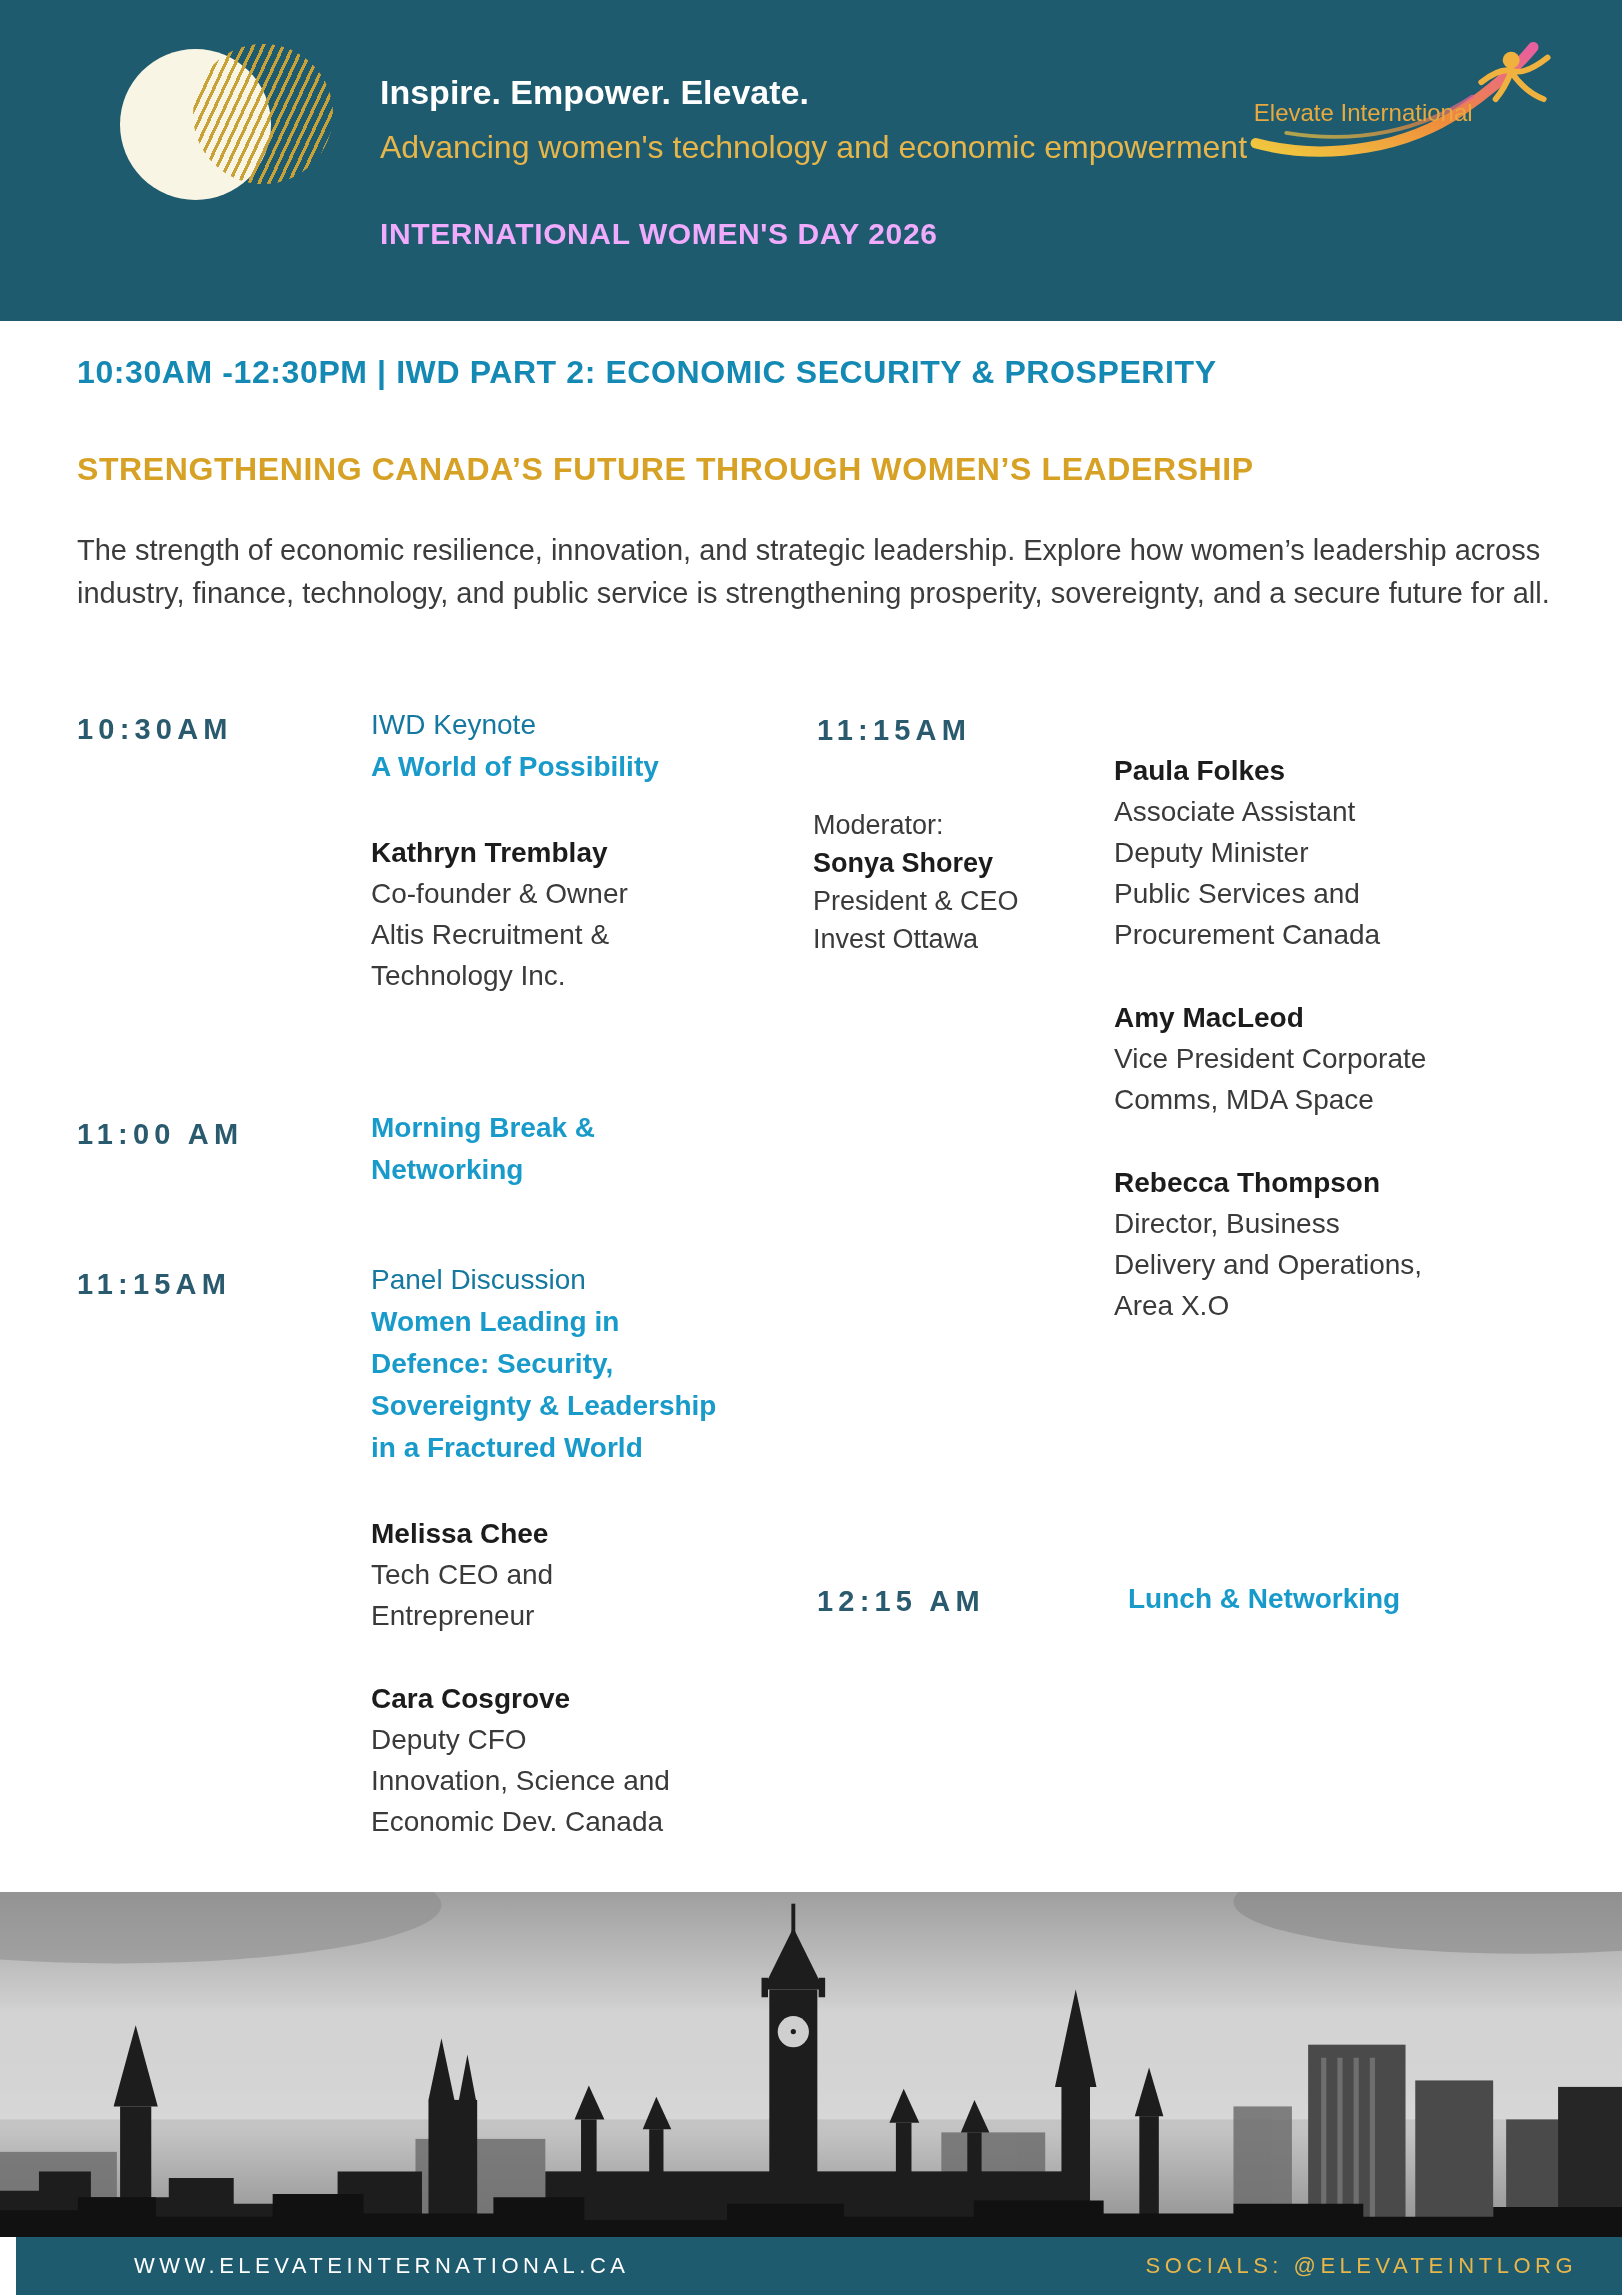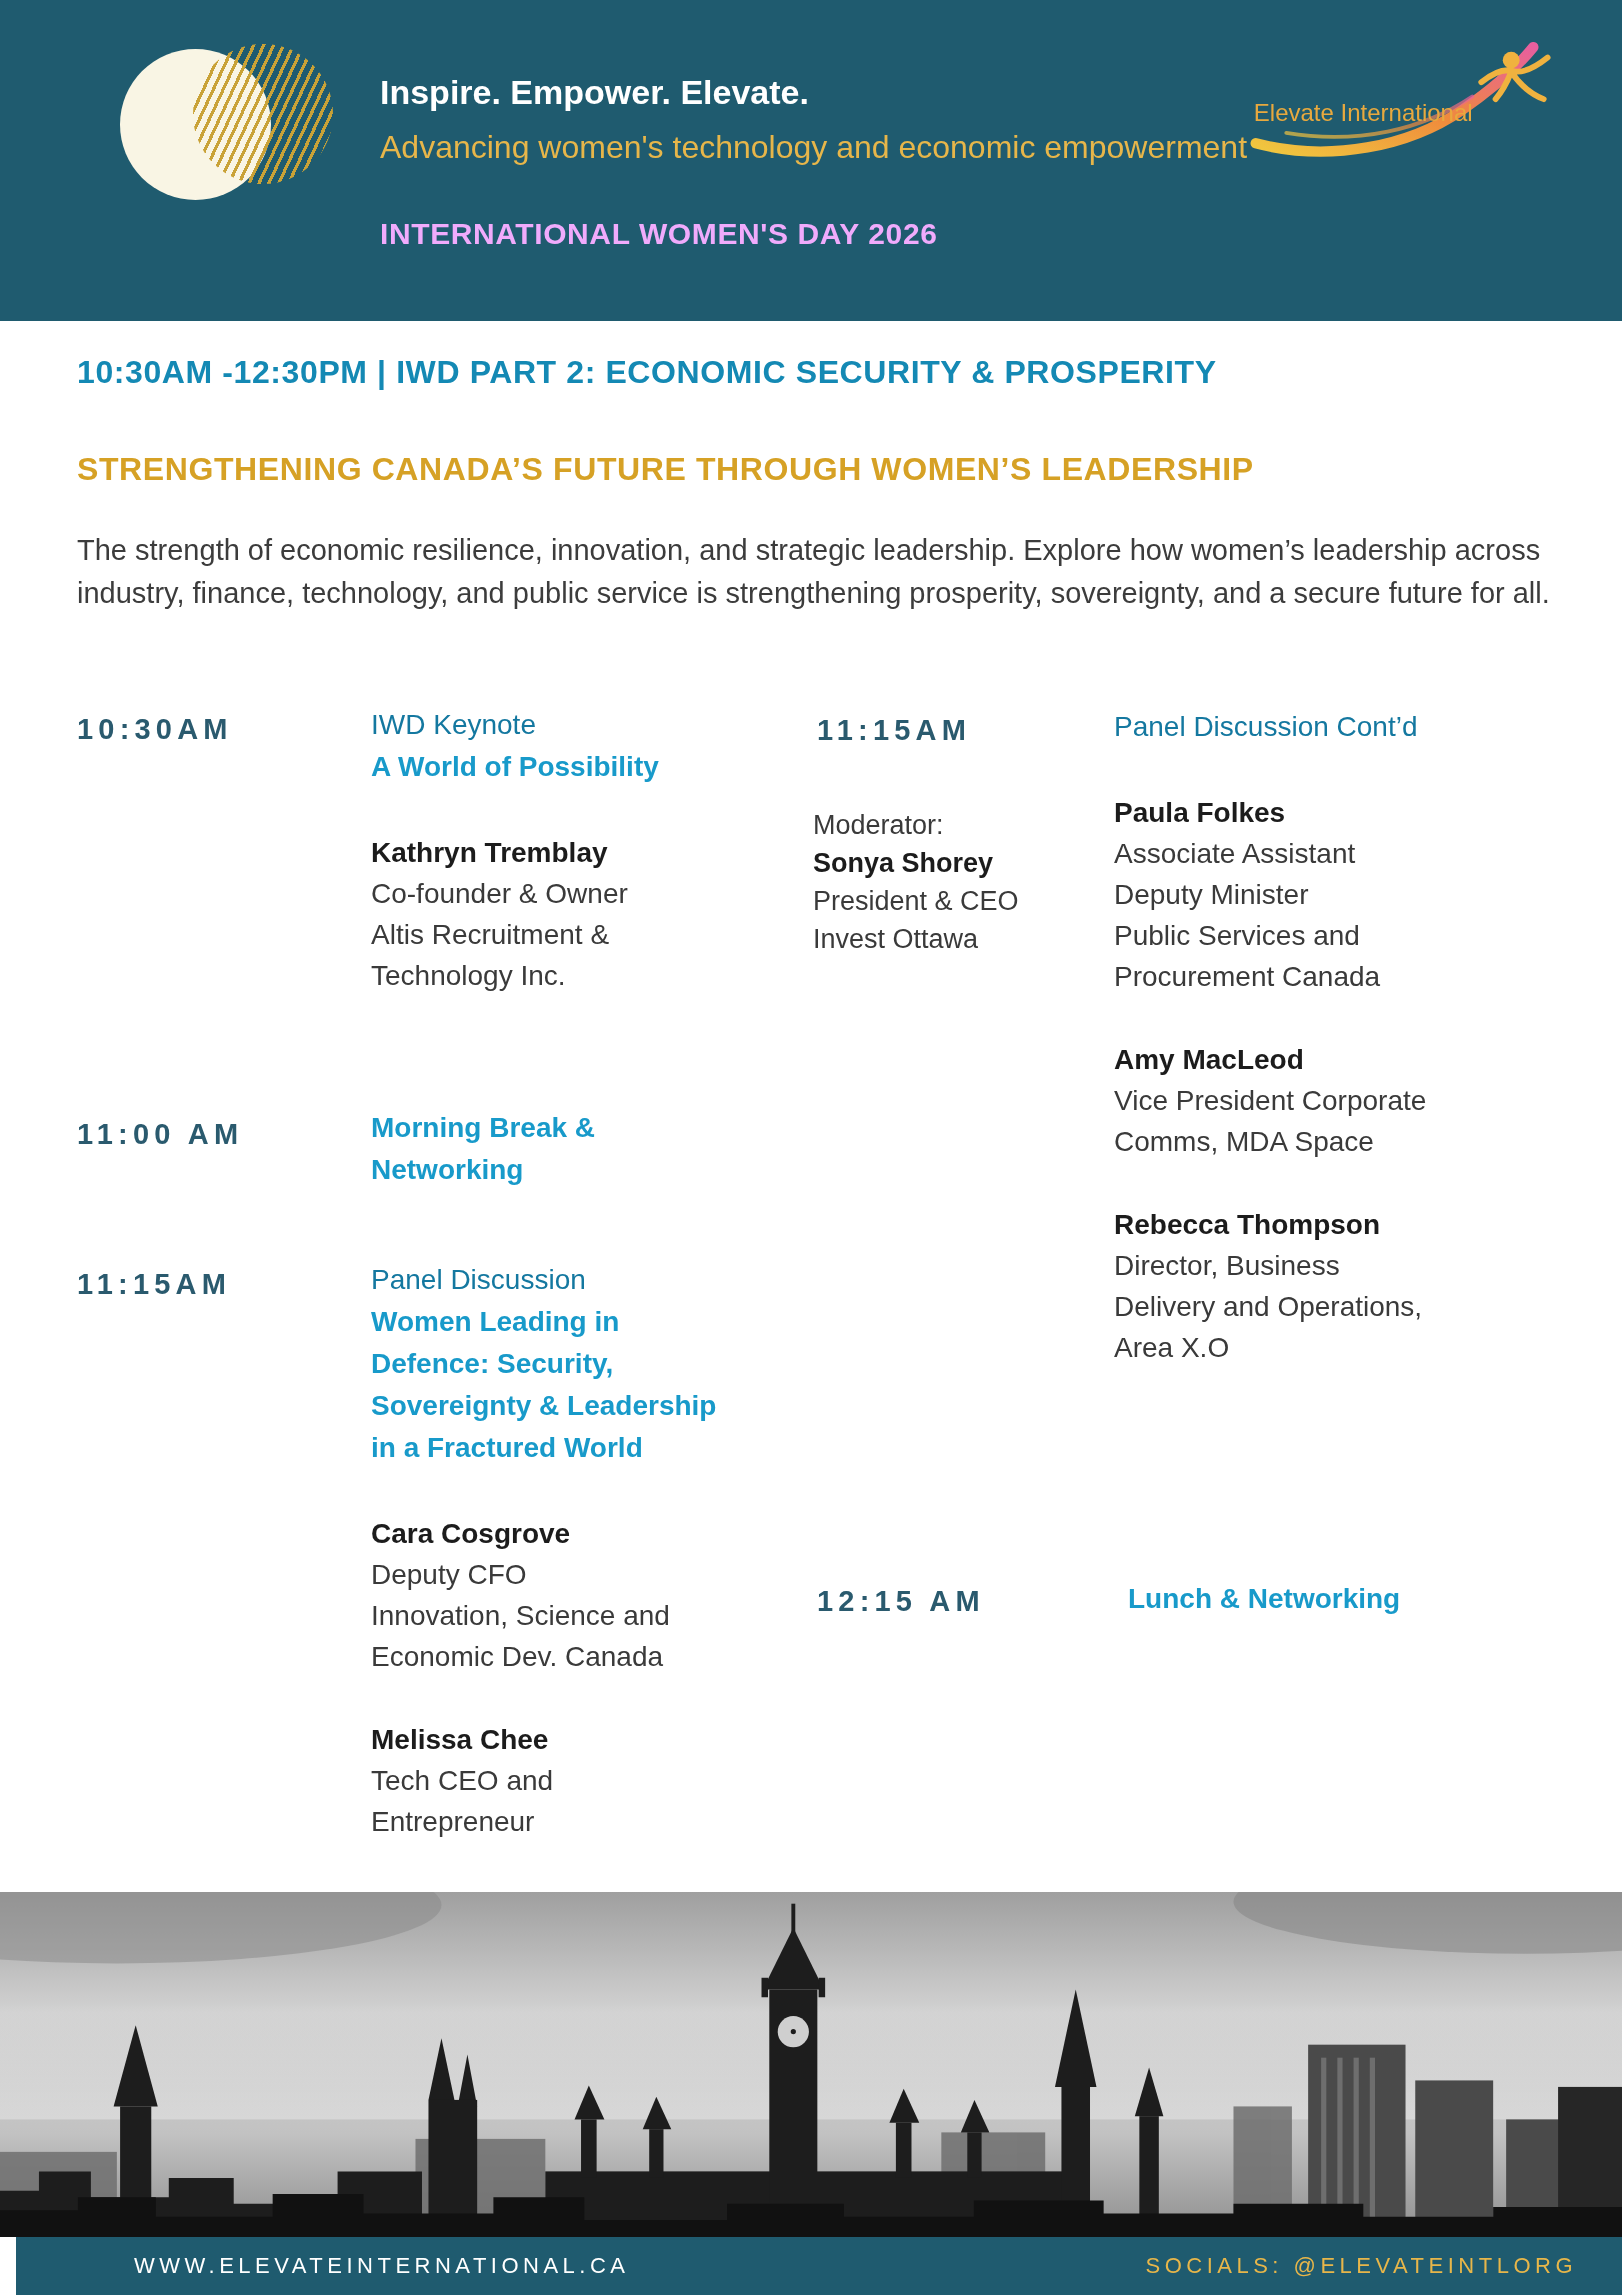--- a/index.html
+++ b/index.html
@@ -117,42 +117,41 @@
   </div>
 
   <div class="time t-1115L">11:15AM</div>
   <div class="block b-panel">
     <div class="block-title">Panel Discussion</div>
     <div class="block-sub">Women Leading in
 Defence: Security,
 Sovereignty &amp; Leadership
 in a Fractured World</div>
     <div class="person">
+      <div class="name">Melissa Chee</div>
+      <div class="role">Tech CEO and
+Entrepreneur</div>
+    </div>
+    <div class="person">
       <div class="name">Cara Cosgrove</div>
       <div class="role">Deputy CFO
 Innovation, Science and
 Economic Dev. Canada</div>
-    </div>
-    <div class="person">
-      <div class="name">Melissa Chee</div>
-      <div class="role">Tech CEO and
-Entrepreneur</div>
     </div>
   </div>
 
   <div class="time t-1115R">11:15AM</div>
   <div class="moderator b-moderator">
     <div>Moderator:</div>
     <div class="name">Sonya Shorey</div>
     <div class="role">President &amp; CEO
 Invest Ottawa</div>
   </div>
 
   <div class="block b-cont">
-    <div class="block-title">Panel Discussion Cont’d</div>
     <div class="person">
       <div class="name">Paula Folkes</div>
       <div class="role">Associate Assistant
 Deputy Minister
 Public Services and
 Procurement Canada</div>
     </div>
     <div class="person">
       <div class="name">Amy MacLeod</div>
       <div class="role">Vice President Corporate

